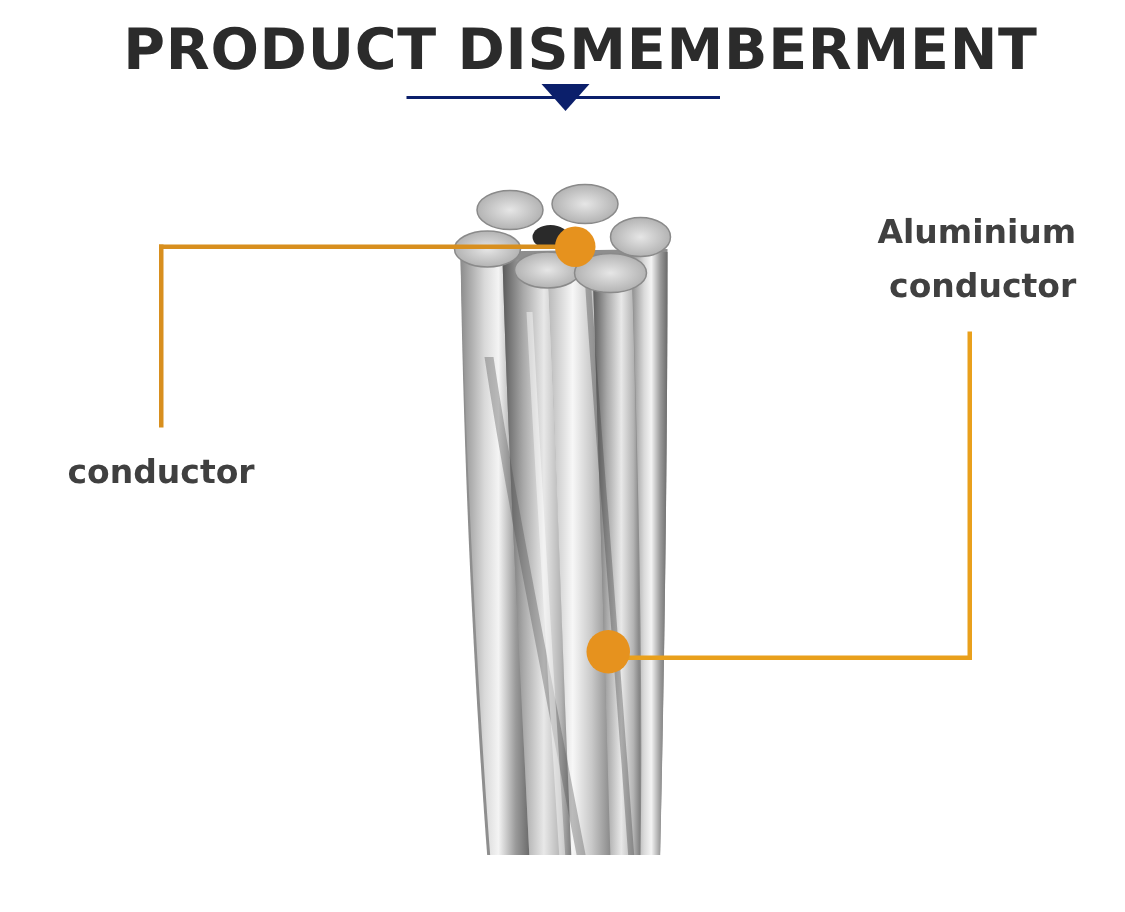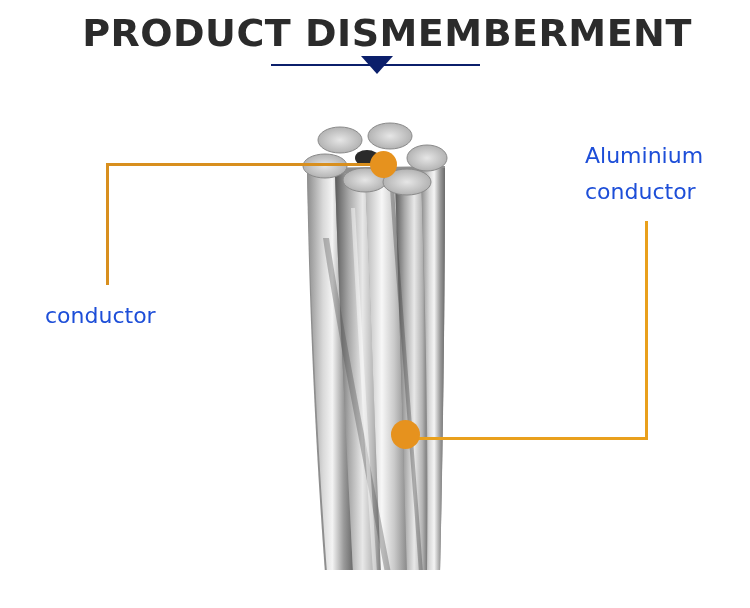--- a/index.html
+++ b/index.html
@@ -10,22 +10,23 @@
       font-size: 38px; font-weight: bold; color: #2b2b2b; letter-spacing: 0.5px;
       line-height: 46px;
     }
     .divider { position: absolute; left: 271px; top: 64px; width: 209px; height: 2px; background: #0b1f6b; }
     .divider-arrow {
       position: absolute; left: 361px; top: 56px; width: 0; height: 0;
       border-left: 16px solid transparent; border-right: 16px solid transparent;
       border-top: 18px solid #0b1f6b;
     }
     .label {
-      position: absolute; font-size: 22px; font-weight: normal; color: #1d4ed8;
+      position: absolute; font-size: 22px; font-weight: bold; color: #404040;
       line-height: 36px;
+      text-align: right;
     }
     .label span { display: block; }
     .label-left { left: 45px; top: 298px; }
     .label-right { left: 585px; top: 138px; }
     .line { position: absolute; }
     .dot { position: absolute; border-radius: 50%; }
     .cable { position: absolute; left: 295px; top: 118px; width: 165px; height: 460px; }
   </style>
 </head>
 <body>

